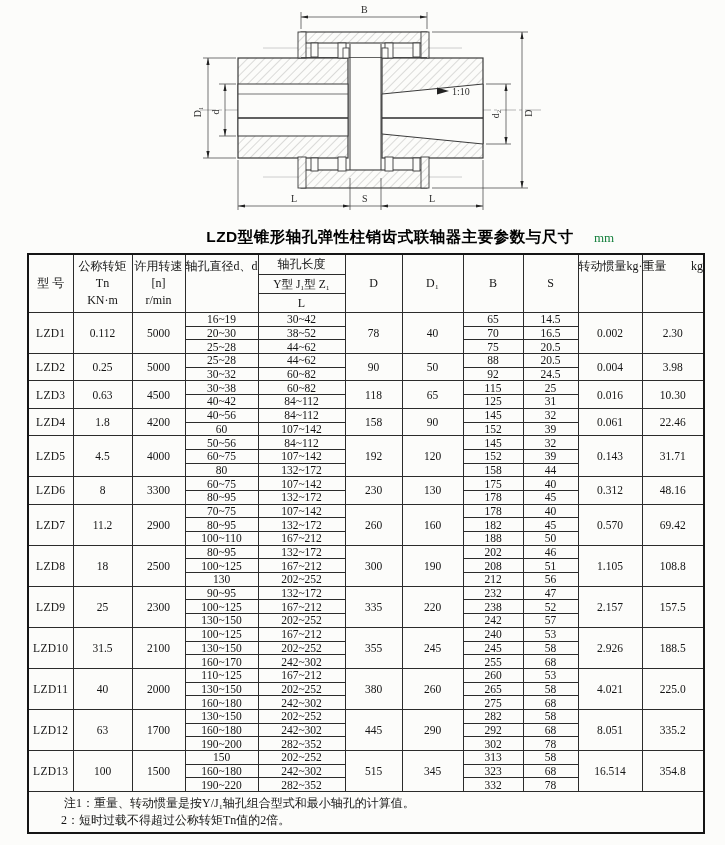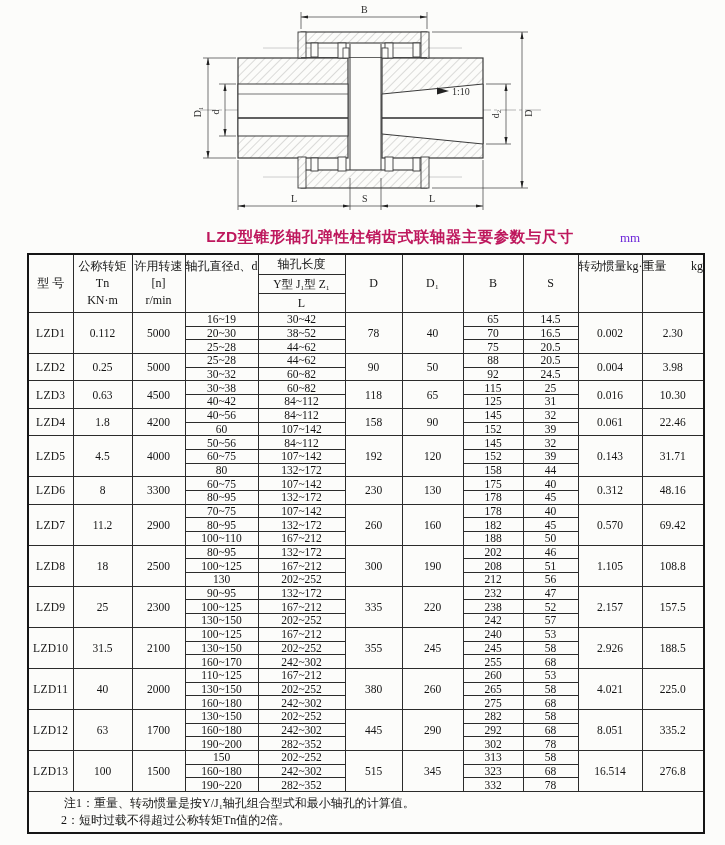--- a/index.html
+++ b/index.html
@@ -11,23 +11,23 @@
     overflow:hidden;
   }
   
   #drawing{position:absolute;top:0;left:0;}
   .dimtext{font-family:"Liberation Serif","DejaVu Serif",serif;font-size:10px;fill:#2e2e2e;}
   
   .title-row{position:absolute;top:227px;left:0;width:725px;height:22px;}
   .doc-title{
     position:absolute;left:55px;width:670px;text-align:center;
     font-family:"Liberation Sans","DejaVu Sans",sans-serif;
-    font-weight:bold;font-size:15.5px;color:#be185d;letter-spacing:0.5px;
+    font-weight:bold;font-size:15.5px;color:#000000;letter-spacing:0.5px;
   }
-  .doc-unit{position:absolute;left:620px;top:3px;font-size:13px;color:#6d28d9;}
+  .doc-unit{position:absolute;left:594px;top:3px;font-size:13px;color:#15803d;}
   
   .tbl-wrap{position:absolute;top:253px;left:27px;}
   table{
     border-collapse:collapse;table-layout:fixed;width:676px;
     border:2px solid #151515;
   }
   td,th{
     border:1px solid #2b2b2b;padding:0;margin:0;
     text-align:center;vertical-align:middle;
     font-weight:normal;color:#141414;
@@ -531,21 +531,21 @@
           <td rowspan="3" class="c-model">LZD13</td>
           <td rowspan="3">100</td>
           <td rowspan="3">1500</td>
           <td class="c-sub">150</td>
           <td class="c-sub">202~252</td>
           <td rowspan="3">515</td>
           <td rowspan="3">345</td>
           <td class="c-sub">313</td>
           <td class="c-sub">58</td>
           <td rowspan="3">16.514</td>
-          <td rowspan="3">276.8</td>
+          <td rowspan="3">354.8</td>
         </tr>
         <tr>
           <td class="c-sub">160~180</td>
           <td class="c-sub">242~302</td>
           <td class="c-sub">323</td>
           <td class="c-sub">68</td>
         </tr>
         <tr>
           <td class="c-sub">190~220</td>
           <td class="c-sub">282~352</td>

